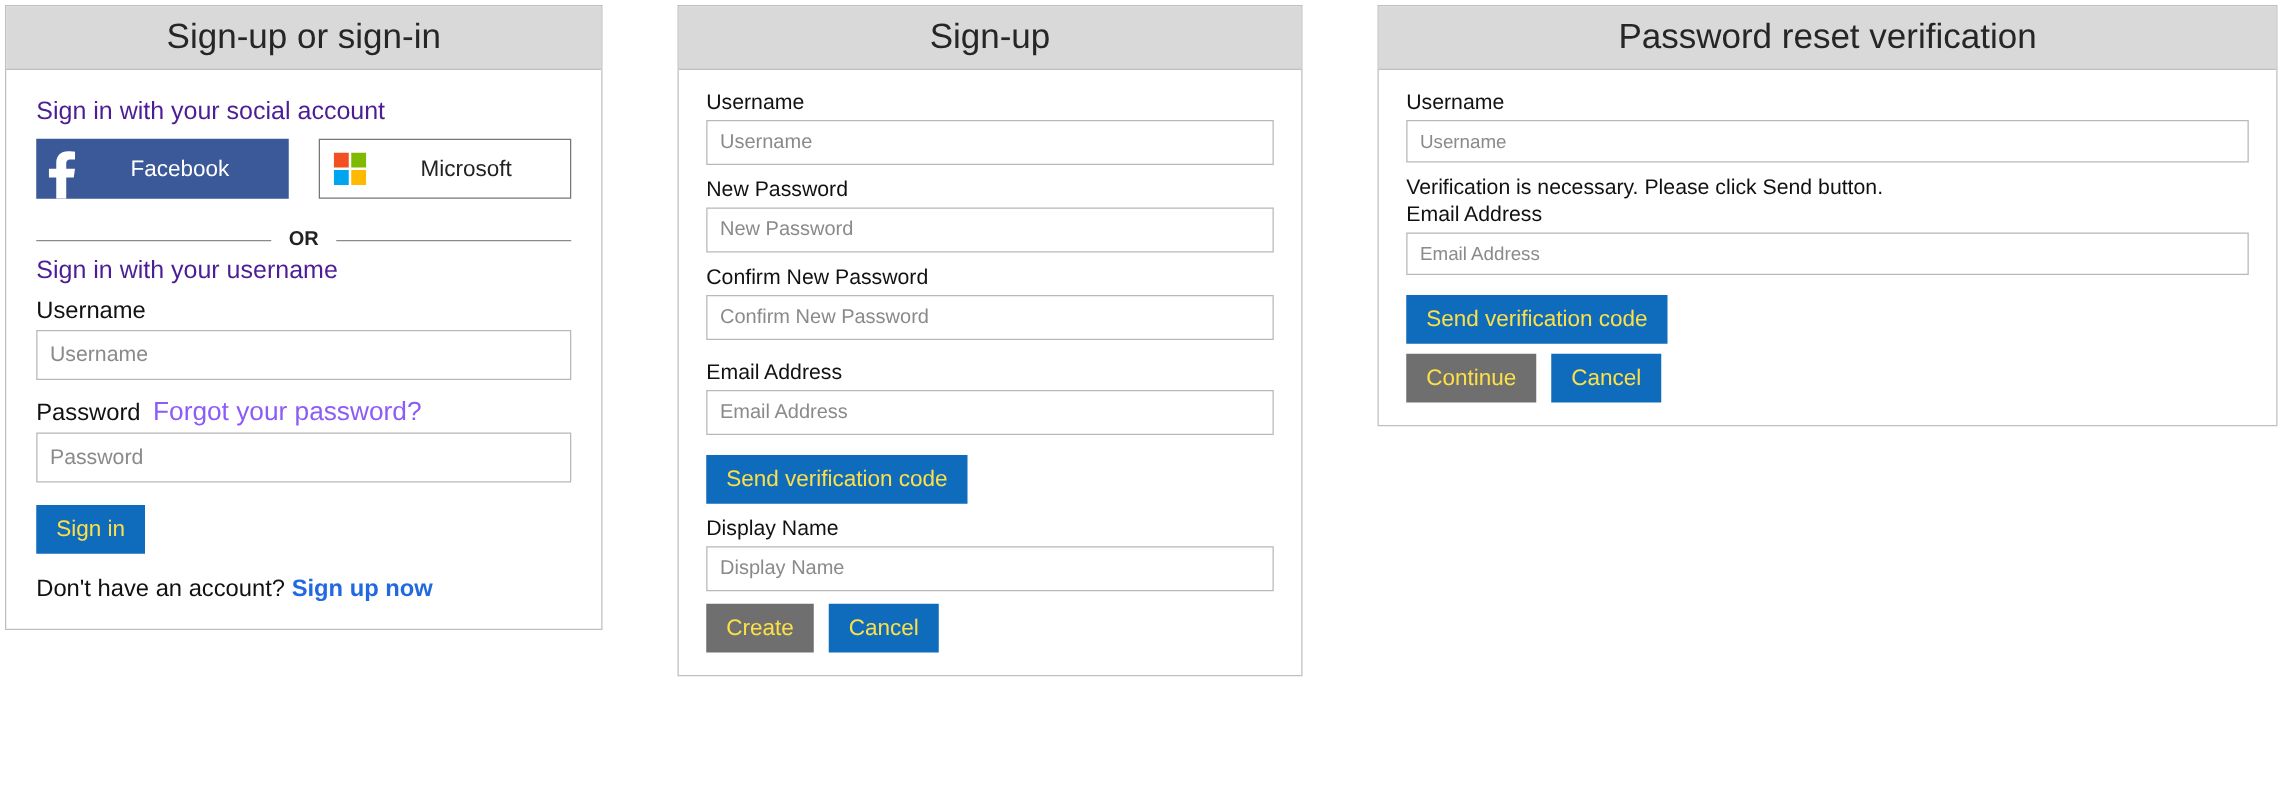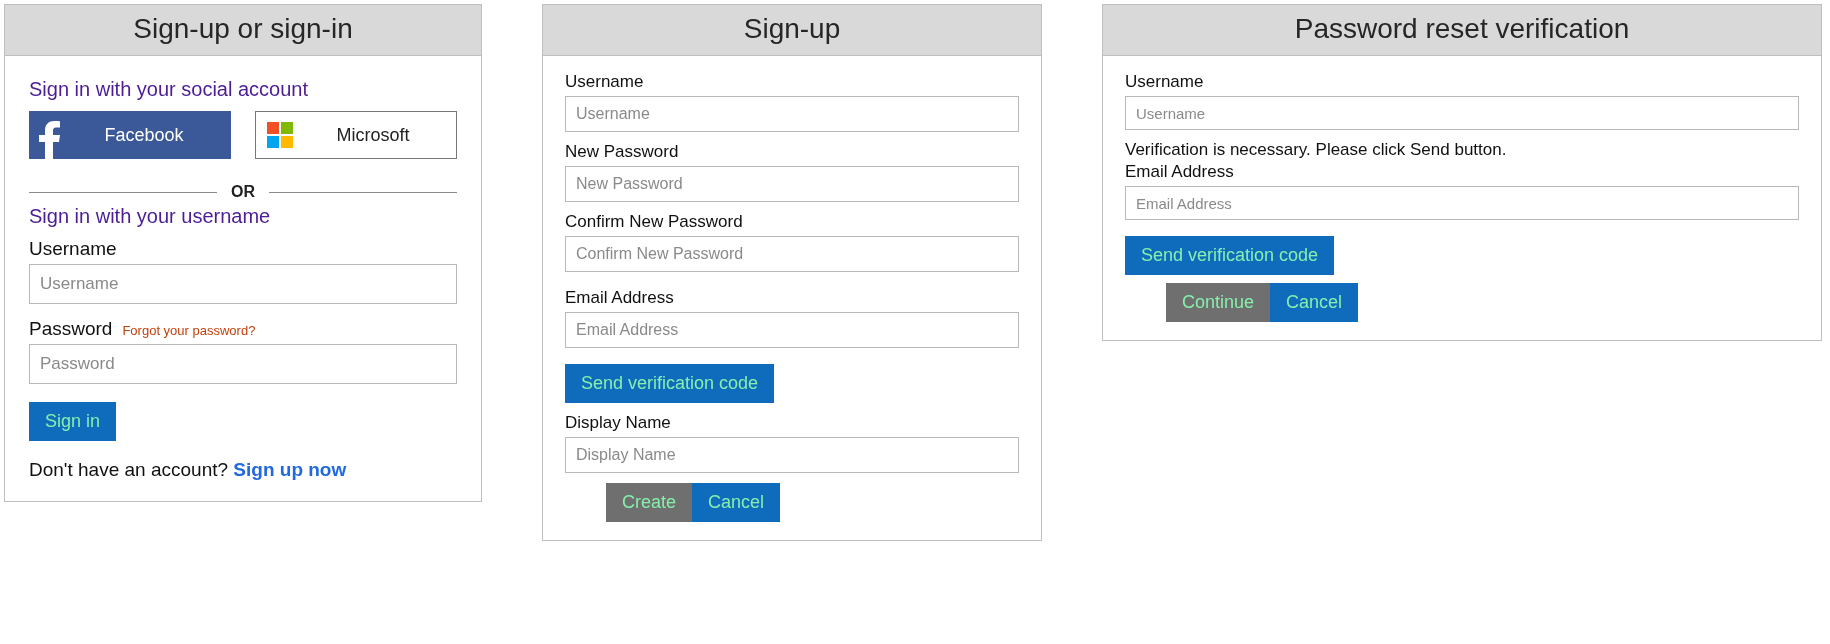--- a/index.html
+++ b/index.html
@@ -105,22 +105,22 @@
     font-size:19px;
     color:#111;
   }
   .lbl2 {
     font-size:17px;
     color:#111;
     margin-bottom:4px;
     display:block;
   }
   .forgot-link {
-    color:#c2410c;
-    font-size:13px;
+    color:#8b5cf6;
+    font-size:21px;
     text-decoration:none;
     cursor:pointer;
   }
   .txt {
     width:100%;
     height:40px;
     border:1px solid #b8b8b8;
     padding:6px 10px;
     font-size:17px;
     font-family:inherit;
@@ -143,29 +143,29 @@
     border:1px solid #b8b8b8;
     padding:4px 10px;
     font-size:15px;
     font-family:inherit;
     color:#555;
   }
   .txt3::placeholder { color:#8a8a8a; }
 
   .btn {
     border:none;
-    color:#86efac;
+    color:#fde047;
     font-size:18px;
     padding:9px 16px;
     cursor:pointer;
     font-family:inherit;
   }
   .btn-primary { background:#0f6cbd; }
   .btn-secondary { background:#6f6f6f; }
-  .btn-row { display:flex; margin-top:8px;margin-left:41px; }
+  .btn-row { display:flex; gap:12px; margin-top:8px; }
 
   .signup-line {
     margin-top:18px;
     font-size:19px;
     color:#111;
   }
   .signup-link {
     color:#2169e0;
     font-weight:600;
     text-decoration:none;

